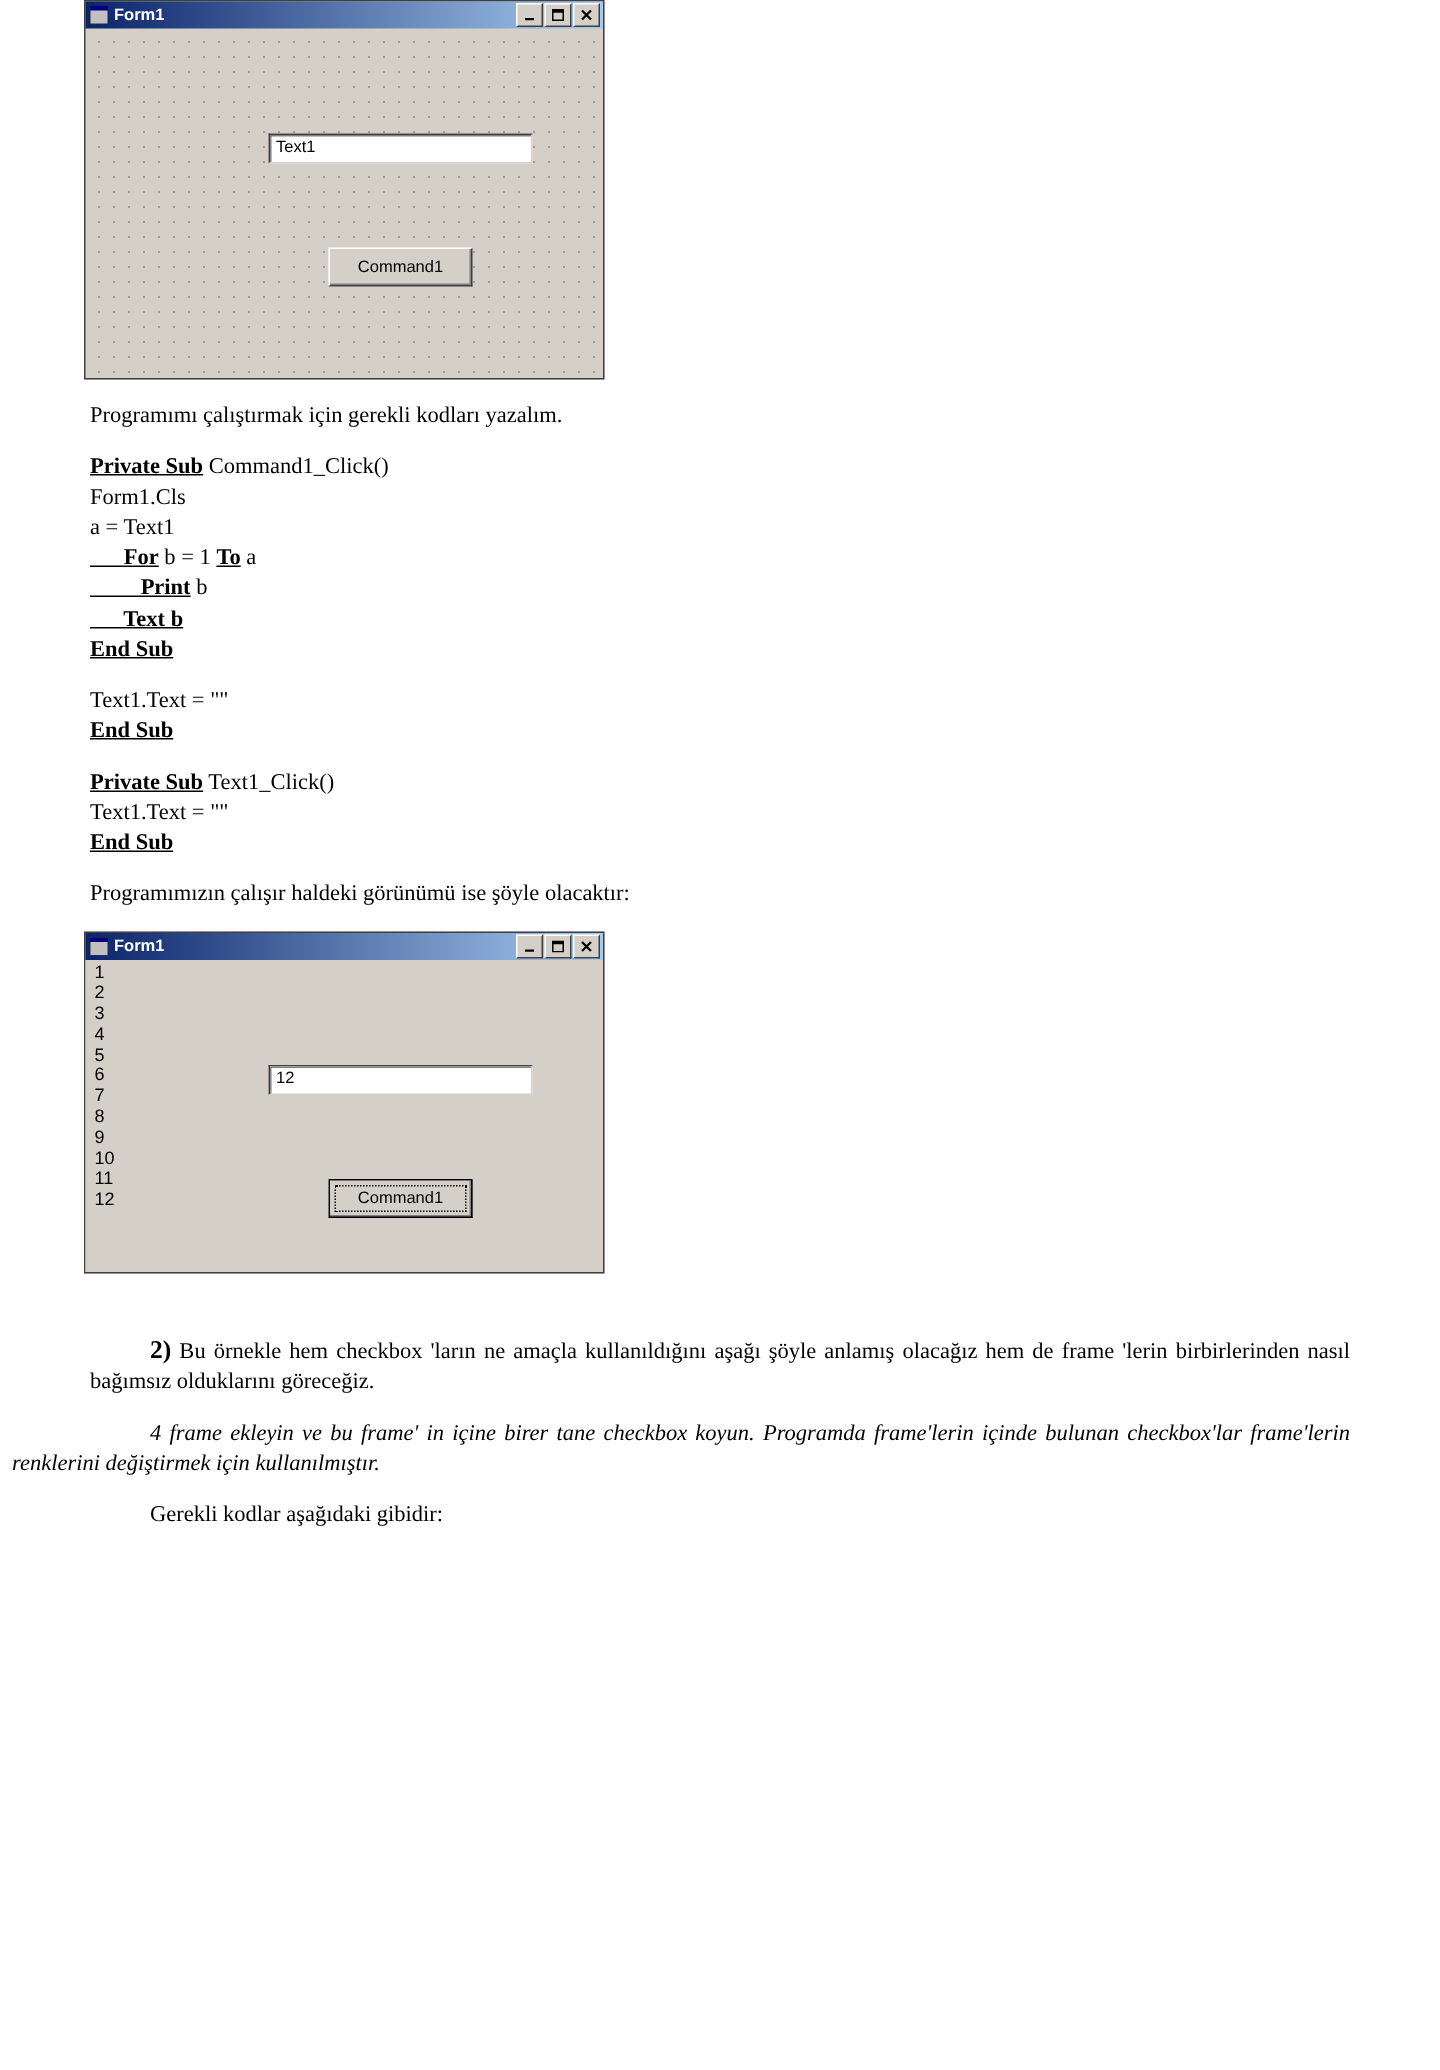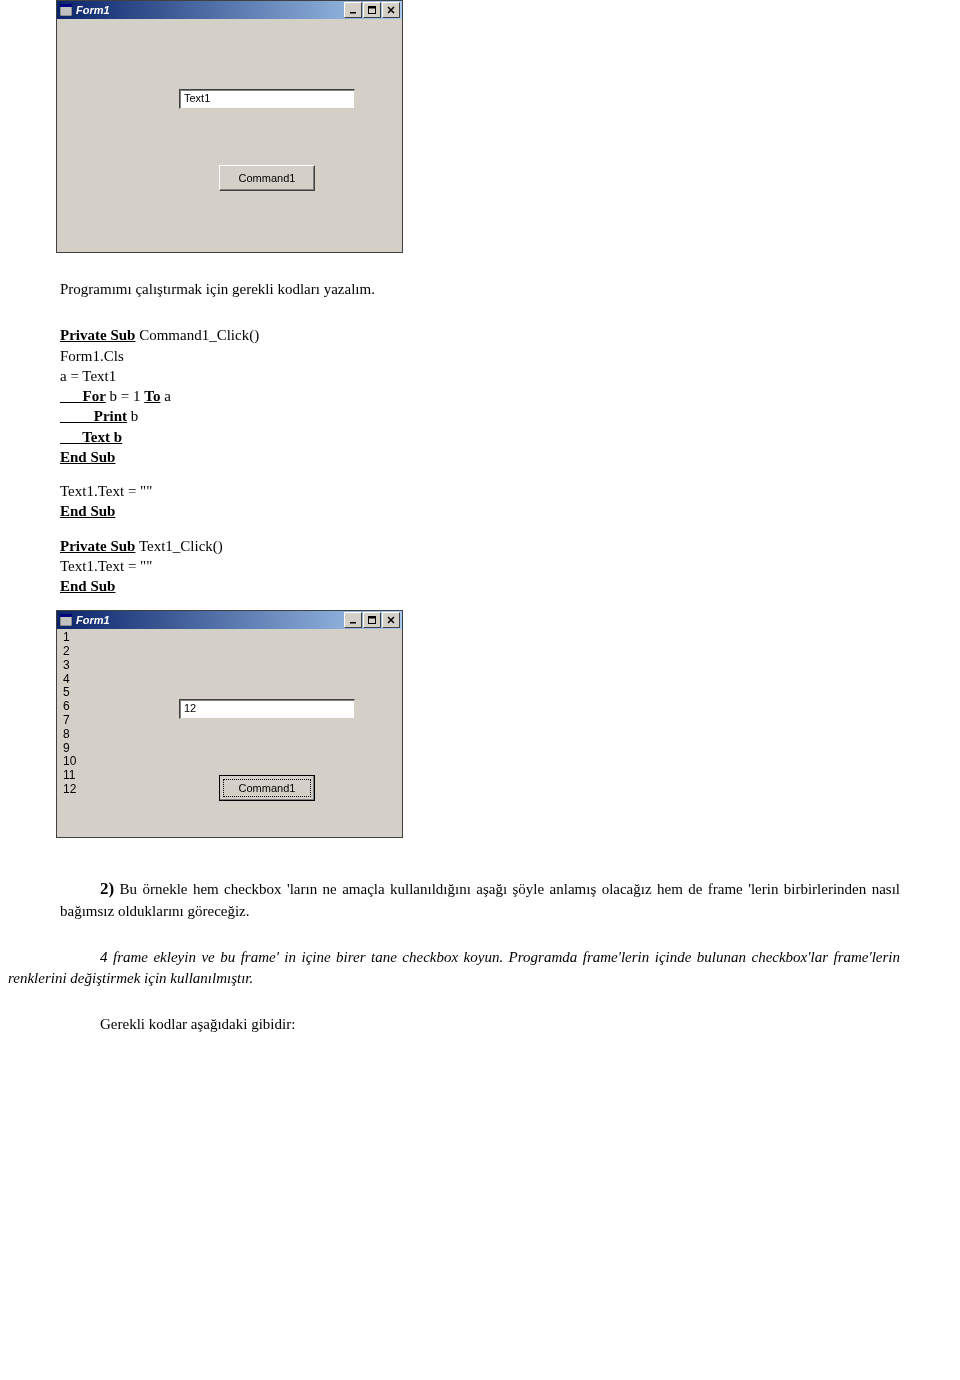--- a/index.html
+++ b/index.html
@@ -33,21 +33,20 @@
   .win-titlebar .vb-icon {
     width: 14px;
     height: 14px;
     margin-right: 3px;
     display: inline-flex;
     align-items: center;
     justify-content: center;
   }
   .win-titlebar .title-text {
     flex: 1;
-    font-style: italic;
   }
   .win-btns {
     display: flex;
     gap: 1px;
   }
   .win-btn {
     width: 16px;
     height: 14px;
     background: #d4d0c8;
     border-top: 1px solid #fff;
@@ -107,21 +106,21 @@
     outline-offset: -1px;
   }
   .vb-button.focused::after {
     content: "";
     position: absolute;
     inset: 3px;
     border: 1px dotted #000;
     pointer-events: none;
   }
   .para {
-    margin: 26px 0;
+    margin: 14px 0;
     line-height: 1.35;
     text-align: justify;
   }
   .para.indent {
     text-indent: 40px;
   }
   .code {
     margin: 14px 0;
     font-family: "Times New Roman", Times, serif;
     font-size: 15px;
@@ -213,20 +212,21 @@
     <div class="line">Text1.Text = ""</div>
     <div class="line b">End Sub</div>
   </div>
 
   <div class="code">
     <div class="line"><span class="b">Private Sub</span><span> Text1_Click()</span></div>
     <div class="line">Text1.Text = ""</div>
     <div class="line b">End Sub</div>
   </div>
 
+  <p class="para">Programımızın çalışır haldeki görünümü ise şöyle olacaktır:</p>
 
   <div class="win" style="width:345px; margin-left:-4px;">
     <div class="win-titlebar">
       <span class="vb-icon">
         <svg width="12" height="12" viewBox="0 0 12 12">
           <rect x="0" y="0" width="12" height="12" fill="#c0c0c0" stroke="#000" stroke-width="0.5"></rect>
           <rect x="0" y="0" width="12" height="3" fill="#000080"></rect>
         </svg>
       </span>
       <span class="title-text">Form1</span>

